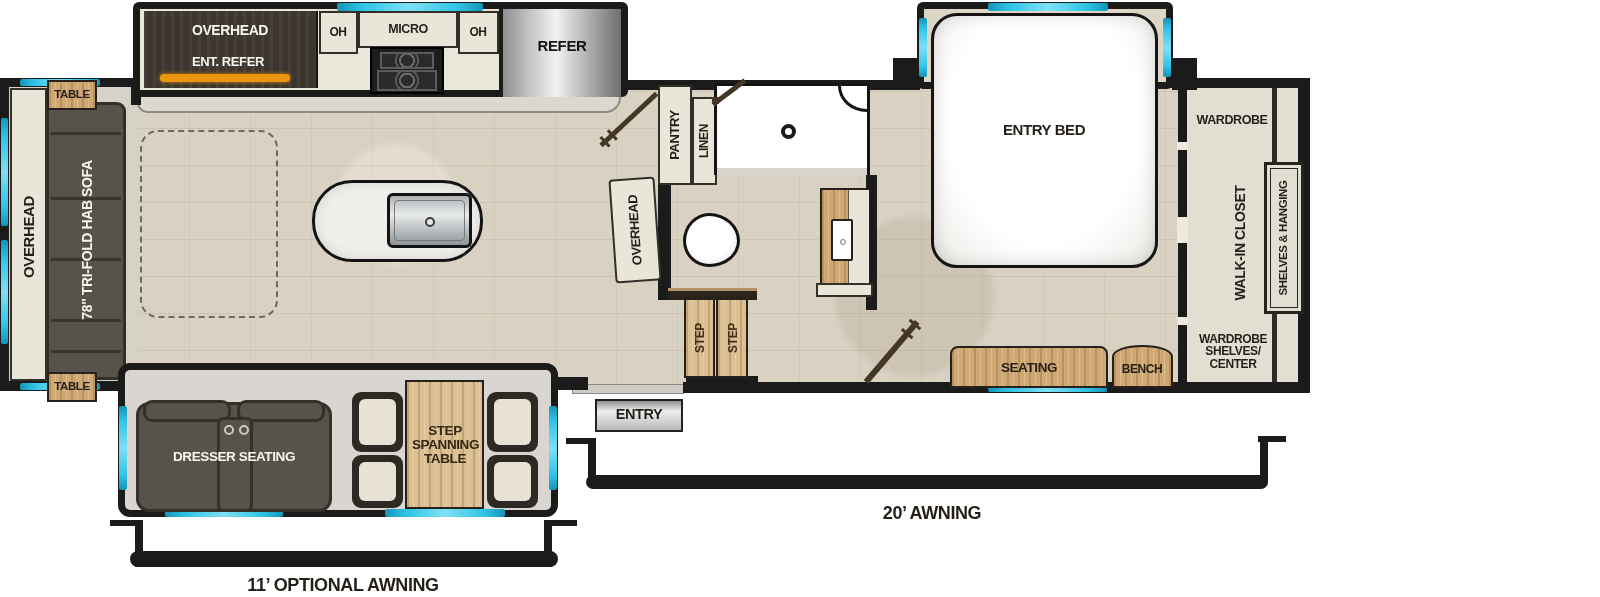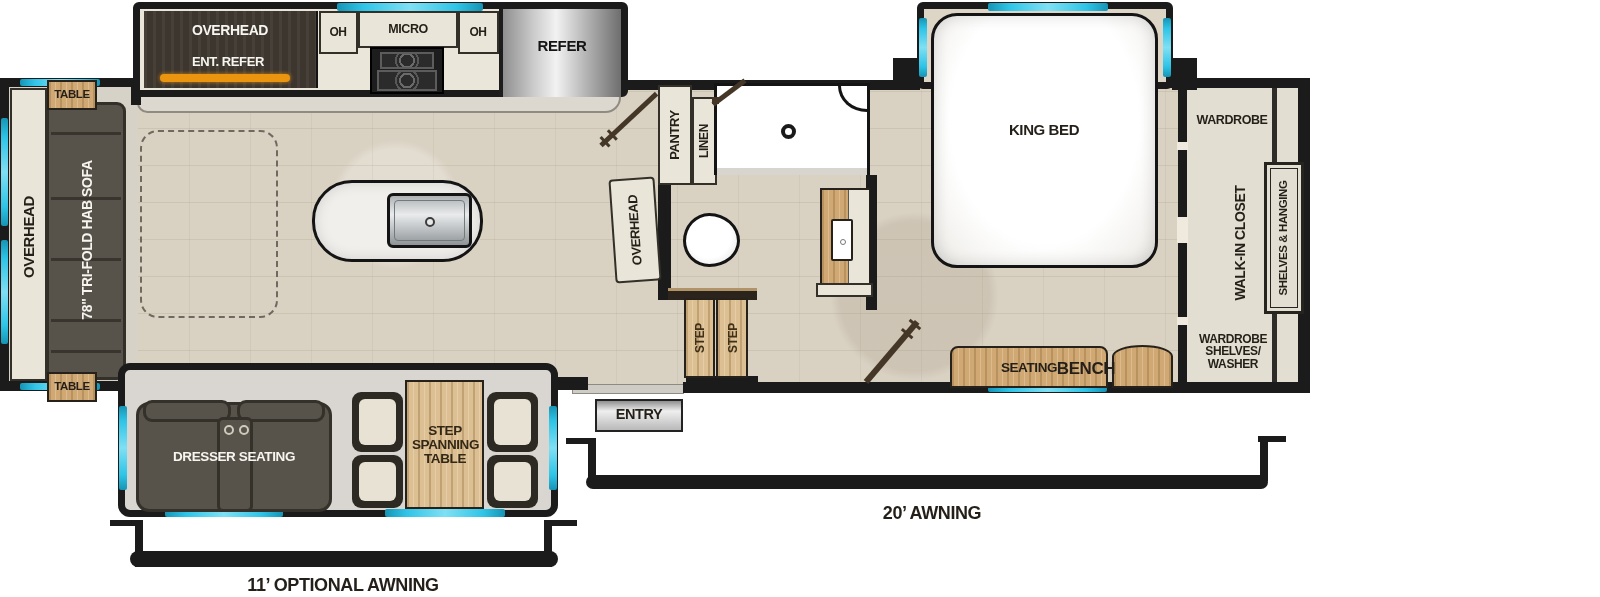--- a/index.html
+++ b/index.html
@@ -163,37 +163,37 @@
     <div class="tick" style="left:62px;top:-4px;width:3px;height:14px;"></div>
     <div class="tick" style="left:74px;top:-4px;width:3px;height:14px;"></div>
   </div>
 
   <div class="slidebox" style="left:917px;top:2px;width:256px;height:87px;background:#ddd5c5;"></div>
   <div class="win" style="left:988px;top:3px;width:120px;height:8px;"></div>
   <div class="win v" style="left:919px;top:18px;width:8px;height:59px;"></div>
   <div class="win v" style="left:1163px;top:18px;width:8px;height:59px;"></div>
 
   <div style="position:absolute;left:931px;top:13px;width:227px;height:255px;background:radial-gradient(ellipse at 50% 42%, #ffffff 60%, #f2f1ee 85%, #e4e2dd);border:3px solid #141414;border-radius:26px;box-sizing:border-box;box-shadow:inset 0 0 16px rgba(0,0,0,.14);"></div>
-  <div class="lbl" style="left:1044px;top:130px;font-size:15px;">KING BED</div>
+  <div class="lbl" style="left:1044px;top:130px;font-size:15px;">ENTRY BED</div>
 
   <div class="woodbox" style="left:950px;top:346px;width:158px;height:42px;border-radius:8px 8px 0 0;"></div>
   <div class="lbl" style="left:1029px;top:368px;font-size:13.5px;">SEATING</div>
   <div class="woodbox" style="left:1112px;top:345px;width:61px;height:43px;border-radius:50% 50% 0 0 / 26% 26% 0 0;"></div>
-  <div class="lbl" style="left:1086px;top:369px;font-size:17px;">BENCH</div>
+  <div class="lbl" style="left:1142px;top:369px;font-size:12px;">BENCH</div>
 
   <div class="lbl" style="left:1232px;top:120px;font-size:12.5px;">WARDROBE</div>
   <div class="lbl v" style="left:1240px;top:243px;font-size:14px;">WALK-IN CLOSET</div>
   <div style="position:absolute;left:1264px;top:162px;width:40px;height:152px;background:var(--closet);border:3px solid #26241f;box-sizing:border-box;">
     <div style="position:absolute;left:3px;top:3px;right:3px;bottom:3px;border:1.5px solid #26241f;"></div>
   </div>
   <div class="lbl v" style="left:1284px;top:238px;font-size:11.5px;">SHELVES &amp; HANGING</div>
   <div class="lbl wrap" style="left:1233px;top:352px;font-size:12px;width:90px;">
     <span>WARDROBE</span><br>
     <span>SHELVES/</span><br>
-    <span>WASHER</span>
+    <span>CENTER</span>
   </div>
   <div style="position:absolute;left:1177px;top:142px;width:11px;height:8px;background:#efeadd;"></div>
   <div style="position:absolute;left:1177px;top:217px;width:11px;height:26px;background:#efeadd;"></div>
   <div style="position:absolute;left:1177px;top:317px;width:11px;height:8px;background:#efeadd;"></div>
 
   <div style="position:absolute;left:595px;top:399px;width:88px;height:33px;background:linear-gradient(180deg,#8f8f8f,#efefef 35%,#b9b9b9);border:2px solid #222;box-sizing:border-box;"></div>
   <div class="lbl" style="left:639px;top:415px;font-size:14.5px;">ENTRY</div>
 
   <div class="slidebox" style="left:118px;top:363px;width:440px;height:154px;background:#d9d6d1;border-radius:12px;"></div>
   <div class="win v" style="left:119px;top:406px;width:8px;height:84px;"></div>

